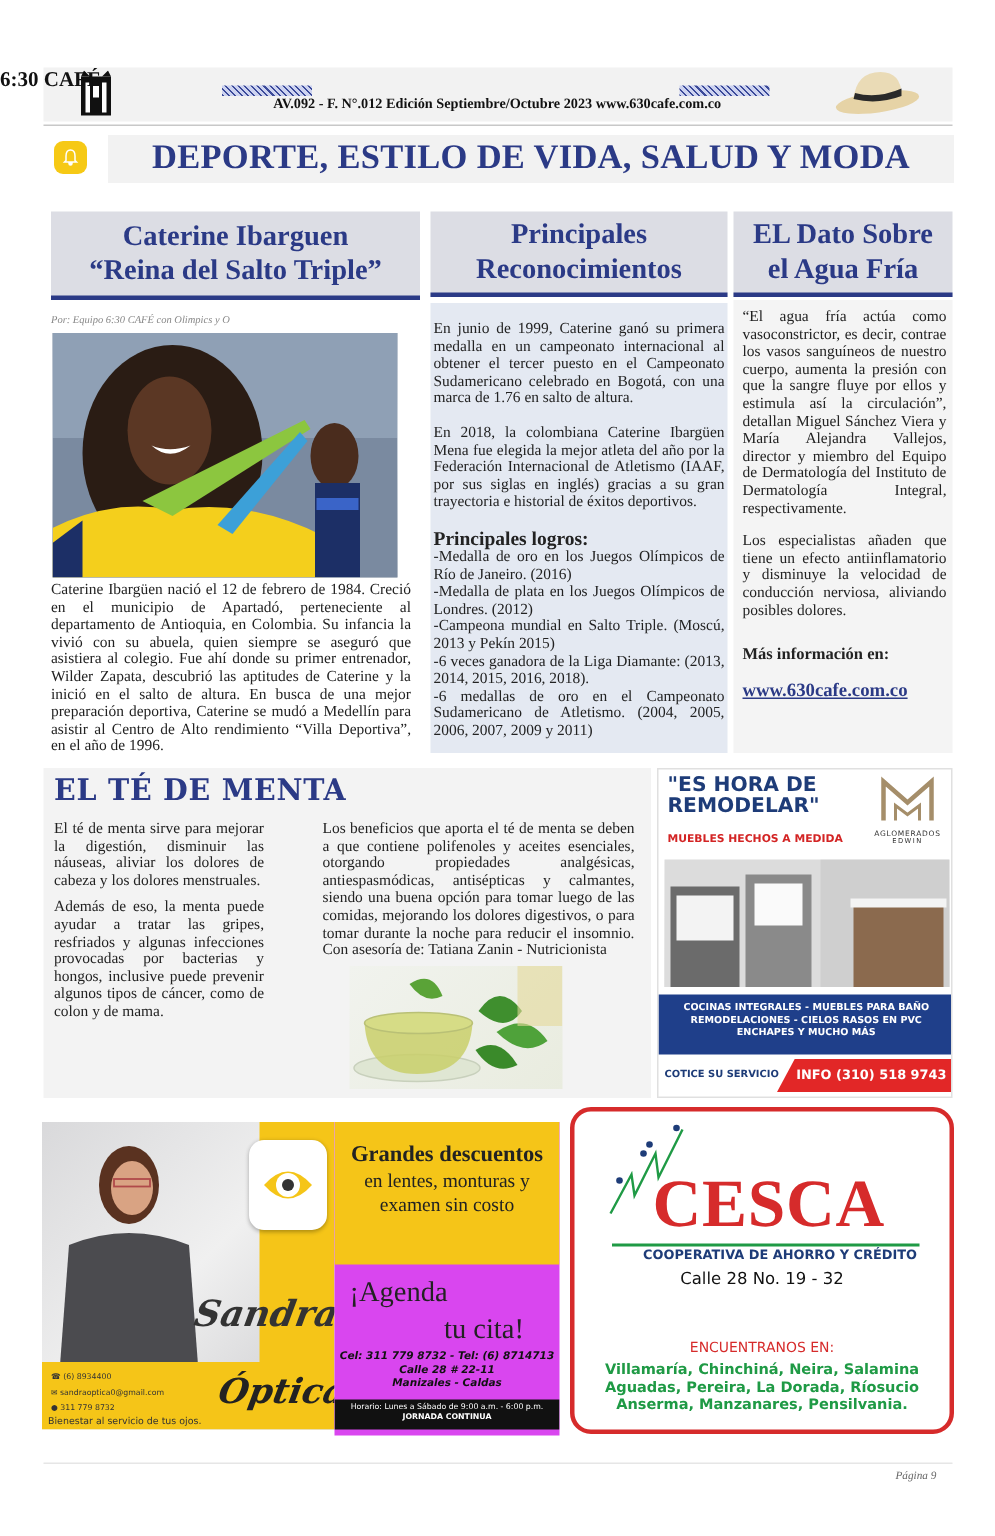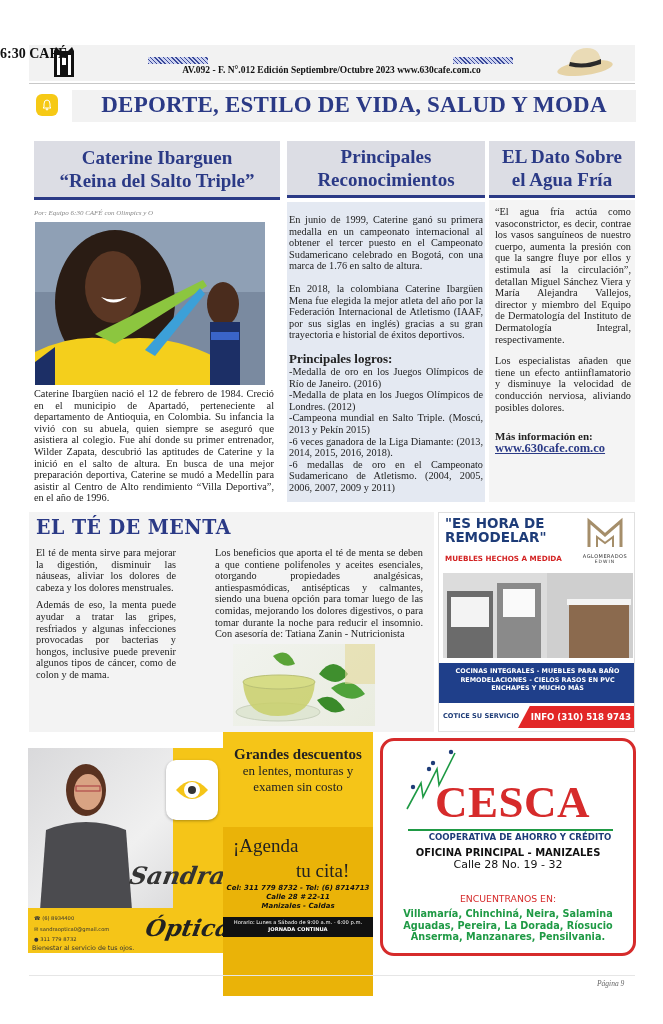--- a/index.html
+++ b/index.html
@@ -33,21 +33,21 @@
 
   .col2bg { left: 287px; top: 202px; width: 198px; height: 300px; background: #e4e9f2; }
   .col2 { left: 289px; top: 214px; width: 194px; }
   .col2 p { margin-bottom: 11px; }
   .logros-title { font-weight: bold; font-size: 13px; line-height: 14px; margin-top: 2px; }
 
   .col3bg { left: 489px; top: 200px; width: 146px; height: 302px; background: #f4f4f4; }
   .col3 { left: 495px; top: 206px; width: 136px; }
   .col3 p { margin-bottom: 10px; }
   .more-label { font-weight: bold; font-size: 11px; margin-top: 18px; }
-  .more-link { font-weight: bold; font-size: 12.5px; color: #2b3a86; text-decoration: underline; margin-top: 0; display:block; }
+  .more-link { font-weight: bold; font-size: 12.5px; color: #2b3a86; text-decoration: underline; margin-top: 12px; display:block; }
 
   
   .te-bg { left: 29px; top: 512px; width: 405px; height: 220px; background: #f3f3f3; }
   .te-title { left: 36px; top: 516px; font-family: "DejaVu Serif", serif; font-weight: bold; font-size: 19px; color: #2b3a86; letter-spacing: 0.5px; transform: scaleY(1.05); }
   .te1 { left: 36px; top: 547px; width: 140px; }
   .te1 p { margin-bottom: 6px; }
   .te2 { left: 215px; top: 547px; width: 208px; }
   .tea-img { left: 233px; top: 644px; width: 142px; height: 82px; background: linear-gradient(135deg,#f1f3ee 0%, #e9ecdf 100%); overflow:hidden; }
 
   
@@ -65,21 +65,21 @@
   .ad-optica { left: 28px; top: 748px; width: 195px; height: 205px; background: linear-gradient(135deg,#d9d9db 0%, #f0f0f0 50%, #c9c9cc 100%); overflow: hidden; }
   .opt-yellow-top { position:absolute; left: 145px; top: 0; width: 50px; height: 160px; background: #f5c518; }
   .opt-logo { position:absolute; left: 138px; top: 12px; width: 52px; height: 60px; background:#fff; border-radius: 10px; box-shadow: 0 1px 3px rgba(0,0,0,.3); display:flex; align-items:center; justify-content:center; }
   .opt-person { position:absolute; left: 8px; top: 12px; width: 100px; height: 150px; }
   .opt-name { position:absolute; left: 102px; top: 113px; font-family: "DejaVu Serif", serif; font-style: italic; font-weight: bold; font-size: 24px; color:#333; transform: skewX(-10deg); }
   .opt-band { position:absolute; left: 0; top: 160px; width: 195px; height: 45px; background: #f5c518; }
   .opt-contact { position:absolute; left: 6px; top: 165px; font-family:"DejaVu Sans",sans-serif; font-size: 5.2px; line-height: 10.5px; color:#333; }
   .opt-optica { position:absolute; left: 118px; top: 166px; font-family:"DejaVu Serif",serif; font-style:italic; font-weight:bold; font-size: 23px; color:#222; transform: skewX(-10deg); }
   .opt-tag { position:absolute; left: 4px; top: 196px; font-family:"DejaVu Sans",sans-serif; font-size: 6.3px; color:#333; }
 
-  .ad-optica2 { left: 223px; top: 732px; width: 150px; height: 264px; background: #eab308; overflow:hidden; }
+  .ad-optica2 { left: 223px; top: 748px; width: 150px; height: 209px; background: #d946ef; overflow:hidden; }
   .opt2-yellow { position:absolute; left:0; top:0; width:150px; height: 95px; background:#f5c518; text-align:center; font-family:"Liberation Serif",serif; color:#222; padding-top: 14px; }
   .opt2-big { font-weight: bold; font-size: 15px; line-height: 17px; }
   .opt2-small { font-size: 13px; line-height: 16px; }
   .opt2-agenda { position:absolute; left: 10px; top: 103px; font-family:"Liberation Serif",serif; font-size: 19px; }
   .opt2-cita { position:absolute; left: 73px; top: 128px; font-family:"Liberation Serif",serif; font-size: 19px; }
   .opt2-contact { position:absolute; left: 0; top: 152px; width: 150px; text-align:center; font-family:"DejaVu Sans",sans-serif; font-style: italic; font-weight:bold; font-size: 7px; line-height: 9px; color:#111; }
   .opt2-hours { position:absolute; left: 0; top: 185px; width: 150px; height: 20px; background:#111; color:#fff; text-align:center; font-family:"DejaVu Sans",sans-serif; font-size: 5.2px; line-height: 7px; padding-top: 2px; }
 
   
   .ad-cesca { left: 380px; top: 738px; width: 256px; height: 218px; border: 3px solid #d62b2b; border-radius: 14px; background:#fff; overflow:hidden; }
@@ -293,21 +293,20 @@
       <circle cx="10" cy="38" r="2.2" fill="#1e3c78"></circle>
       <circle cx="26" cy="20" r="2.2" fill="#1e3c78"></circle>
       <circle cx="30" cy="14" r="2.2" fill="#1e3c78"></circle>
       <circle cx="48" cy="3" r="2.2" fill="#1e3c78"></circle>
     </svg>
   </div>
   <div class="cesca-name">CESCA</div>
   <div class="cesca-green"></div>
   <div class="cesca-coop">COOPERATIVA DE AHORRO Y CRÉDITO</div>
   <div class="cesca-info">
-    <div class="l1">OFICINA PRINCIPAL - MANIZALES</div>
     <div class="l2">Calle 28 No. 19 - 32</div>
   </div>
   <div class="cesca-find">ENCUENTRANOS EN:</div>
   <div class="cesca-cities">
     <div>Villamaría, Chinchiná, Neira, Salamina</div>
     <div>Aguadas, Pereira, La Dorada, Ríosucio</div>
     <div>Anserma, Manzanares, Pensilvania.</div>
   </div>
 </div>
 

